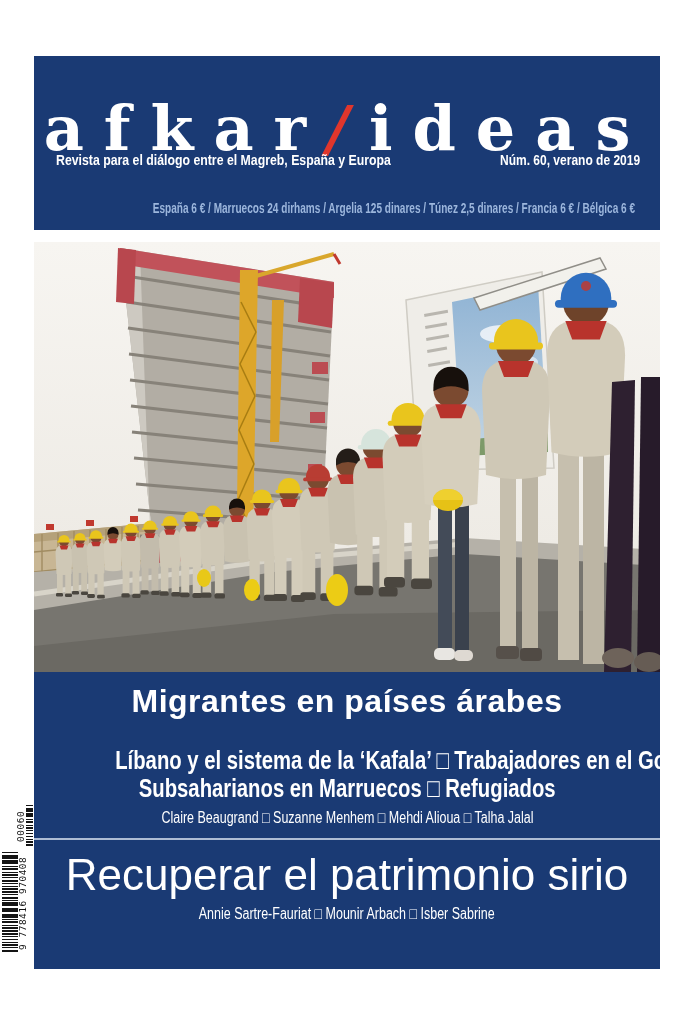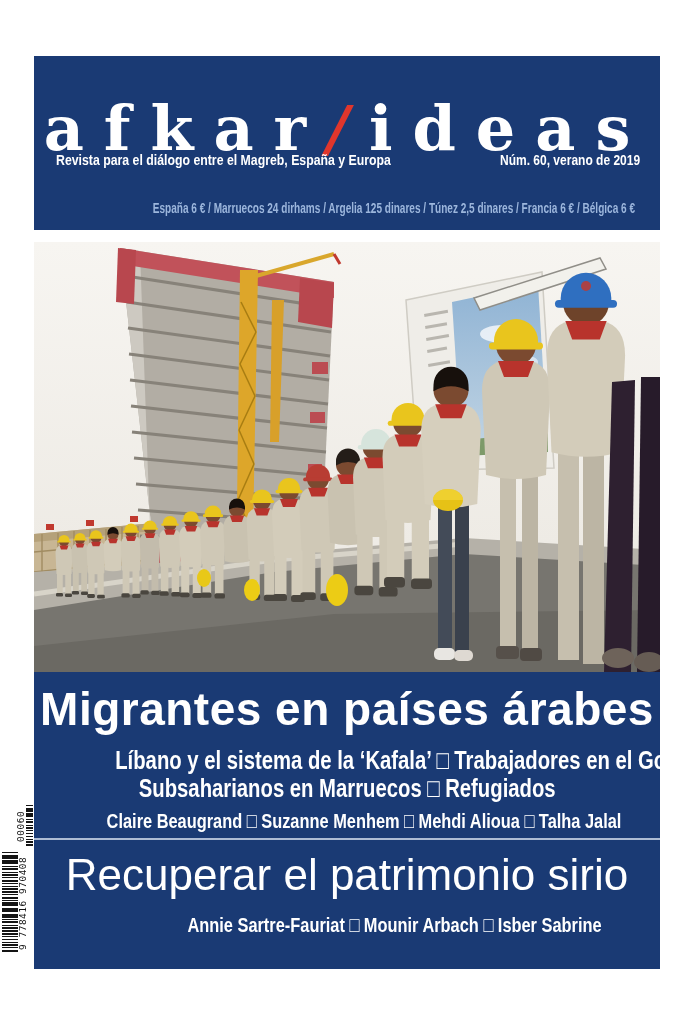--- a/index.html
+++ b/index.html
@@ -24,31 +24,31 @@
                transform:scaleX(0.67);transform-origin:center;}
 
   
   .photo{position:absolute;left:34px;top:242px;width:626px;height:430px;margin:0;
          overflow:hidden;background:#efede8;}
 
   
   .features{position:absolute;left:34px;top:672px;width:626px;height:297px;background:#1a3a74;}
   .line{position:absolute;left:0;width:100%;text-align:center;color:#ffffff;
         white-space:nowrap;line-height:1.12;}
-  .h1{top:12px;font-size:46px;font-weight:bold;letter-spacing:0.5px;}
+  .h1{top:12px;font-size:32px;font-weight:bold;letter-spacing:0.5px;}
   .sub1{top:74px;}
   .sub2{top:102px;}
   .sub1 span,.sub2 span{display:inline-block;font-size:26px;font-weight:bold;
         transform:scaleX(0.78);transform-origin:center;}
-  .auth{font-size:21px;font-weight:bold;}
+  .auth{font-size:16px;font-weight:normal;}
   .auth span{display:inline-block;transform:scaleX(0.78);transform-origin:center;}
   .auth1{top:137px;}
   .rule{position:absolute;left:0;right:0;top:166px;height:2px;background:#aebcd4;}
   .h2{top:178px;font-size:44px;font-weight:normal;}
-  .auth2{top:241px;text-align:right;}
+  .auth2{top:233px;}
   .auth3{top:262px;}
 
   
   .barcode{position:absolute;left:0;top:803px;width:34px;height:170px;background:#ffffff;}
   .bars{position:absolute;background-color:#ffffff;
         background-image:
           repeating-linear-gradient(180deg,#141414 0 1.2px,rgba(0,0,0,0) 1.2px 2.8px),
           repeating-linear-gradient(180deg,rgba(0,0,0,0) 0 4.4px,#141414 4.4px 5.9px);}
   .addon-bars{left:26px;top:2px;width:7px;height:42px;}
   .main-bars{left:2px;top:49px;width:16px;height:101px;}

